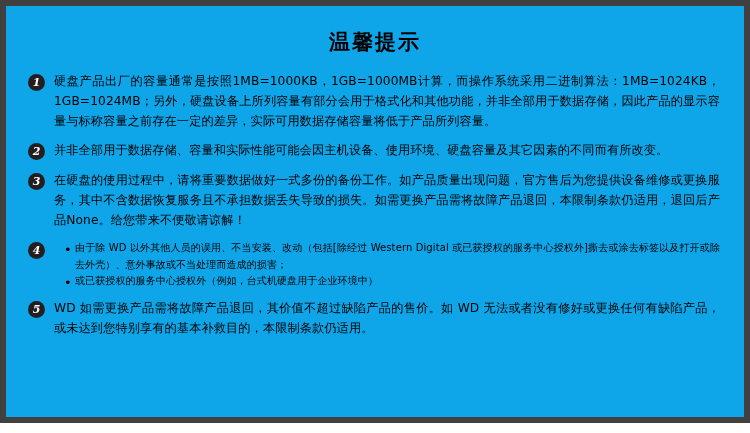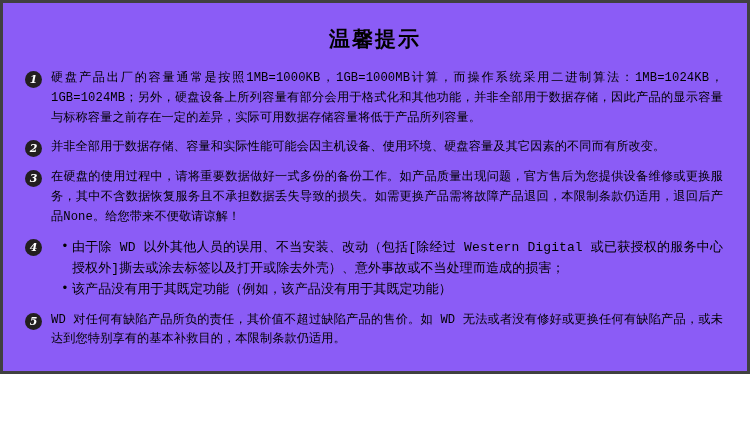--- a/index.html
+++ b/index.html
@@ -10,24 +10,24 @@
   body {
     width: 750px;
     height: 433px;
     font-family: "DejaVu Sans", "Liberation Sans", sans-serif;
     color: #000000;
     overflow: hidden;
   }
   .page {
     position: relative;
     width: 750px;
-    height: 374px;
+    height: 423px;
     box-sizing: border-box;
-    border: 3px solid #404040;
-    background: #8b5cf6;
+    border: 6px solid #404040;
+    background: #0ea5e9;
   }
   .title {
     text-align: center;
     font-size: 21px;
     font-weight: bold;
     letter-spacing: 2px;
     margin-top: 22px;
     margin-bottom: 16px;
     color: #000000;
   }
@@ -55,31 +55,30 @@
     font-family: "DejaVu Serif", "Liberation Serif", serif;
     font-style: italic;
     user-select: none;
   }
   .body {
     flex: 1 1 auto;
     font-size: 12.2px;
     line-height: 1.62;
     text-align: justify;
     letter-spacing: 0.1px;
-    font-family: Liberation Mono, monospace;
   }
   .sublist {
     list-style: none;
     margin: 0;
     padding: 0 0 0 10px;
   }
   .sublist li {
     position: relative;
     padding-left: 11px;
-    font-size: 13px;
+    font-size: 10px;
     line-height: 1.62;
     text-align: justify;
   }
   .sublist li::before {
     content: "\2022";
     position: absolute;
     left: 0;
     top: -1px;
     font-size: 13px;
   }
@@ -106,24 +105,24 @@
     <div class="item">
       <div class="num">3</div>
       <div class="body">在硬盘的使用过程中，请将重要数据做好一式多份的备份工作。如产品质量出现问题，官方售后为您提供设备维修或更换服务，其中不含数据恢复服务且不承担数据丢失导致的损失。如需更换产品需将故障产品退回，本限制条款仍适用，退回后产品None。给您带来不便敬请谅解！</div>
     </div>
 
     <div class="item">
       <div class="num">4</div>
       <div class="body">
         <ul class="sublist">
           <li>由于除 WD 以外其他人员的误用、不当安装、改动（包括[除经过 Western Digital 或已获授权的服务中心授权外]撕去或涂去标签以及打开或除去外壳）、意外事故或不当处理而造成的损害；</li>
-          <li>该产品没有用于其既定功能（例如，该产品没有用于其既定功能）</li>
+          <li>或已获授权的服务中心授权外（例如，台式机硬盘用于企业环境中）</li>
         </ul>
       </div>
     </div>
 
     <div class="item">
       <div class="num">5</div>
-      <div class="body">WD 对任何有缺陷产品所负的责任，其价值不超过缺陷产品的售价。如 WD 无法或者没有修好或更换任何有缺陷产品，或未达到您特别享有的基本补救目的，本限制条款仍适用。</div>
+      <div class="body">WD 如需更换产品需将故障产品退回，其价值不超过缺陷产品的售价。如 WD 无法或者没有修好或更换任何有缺陷产品，或未达到您特别享有的基本补救目的，本限制条款仍适用。</div>
     </div>
 
   </div>
 </div>
 
 </body></html>

